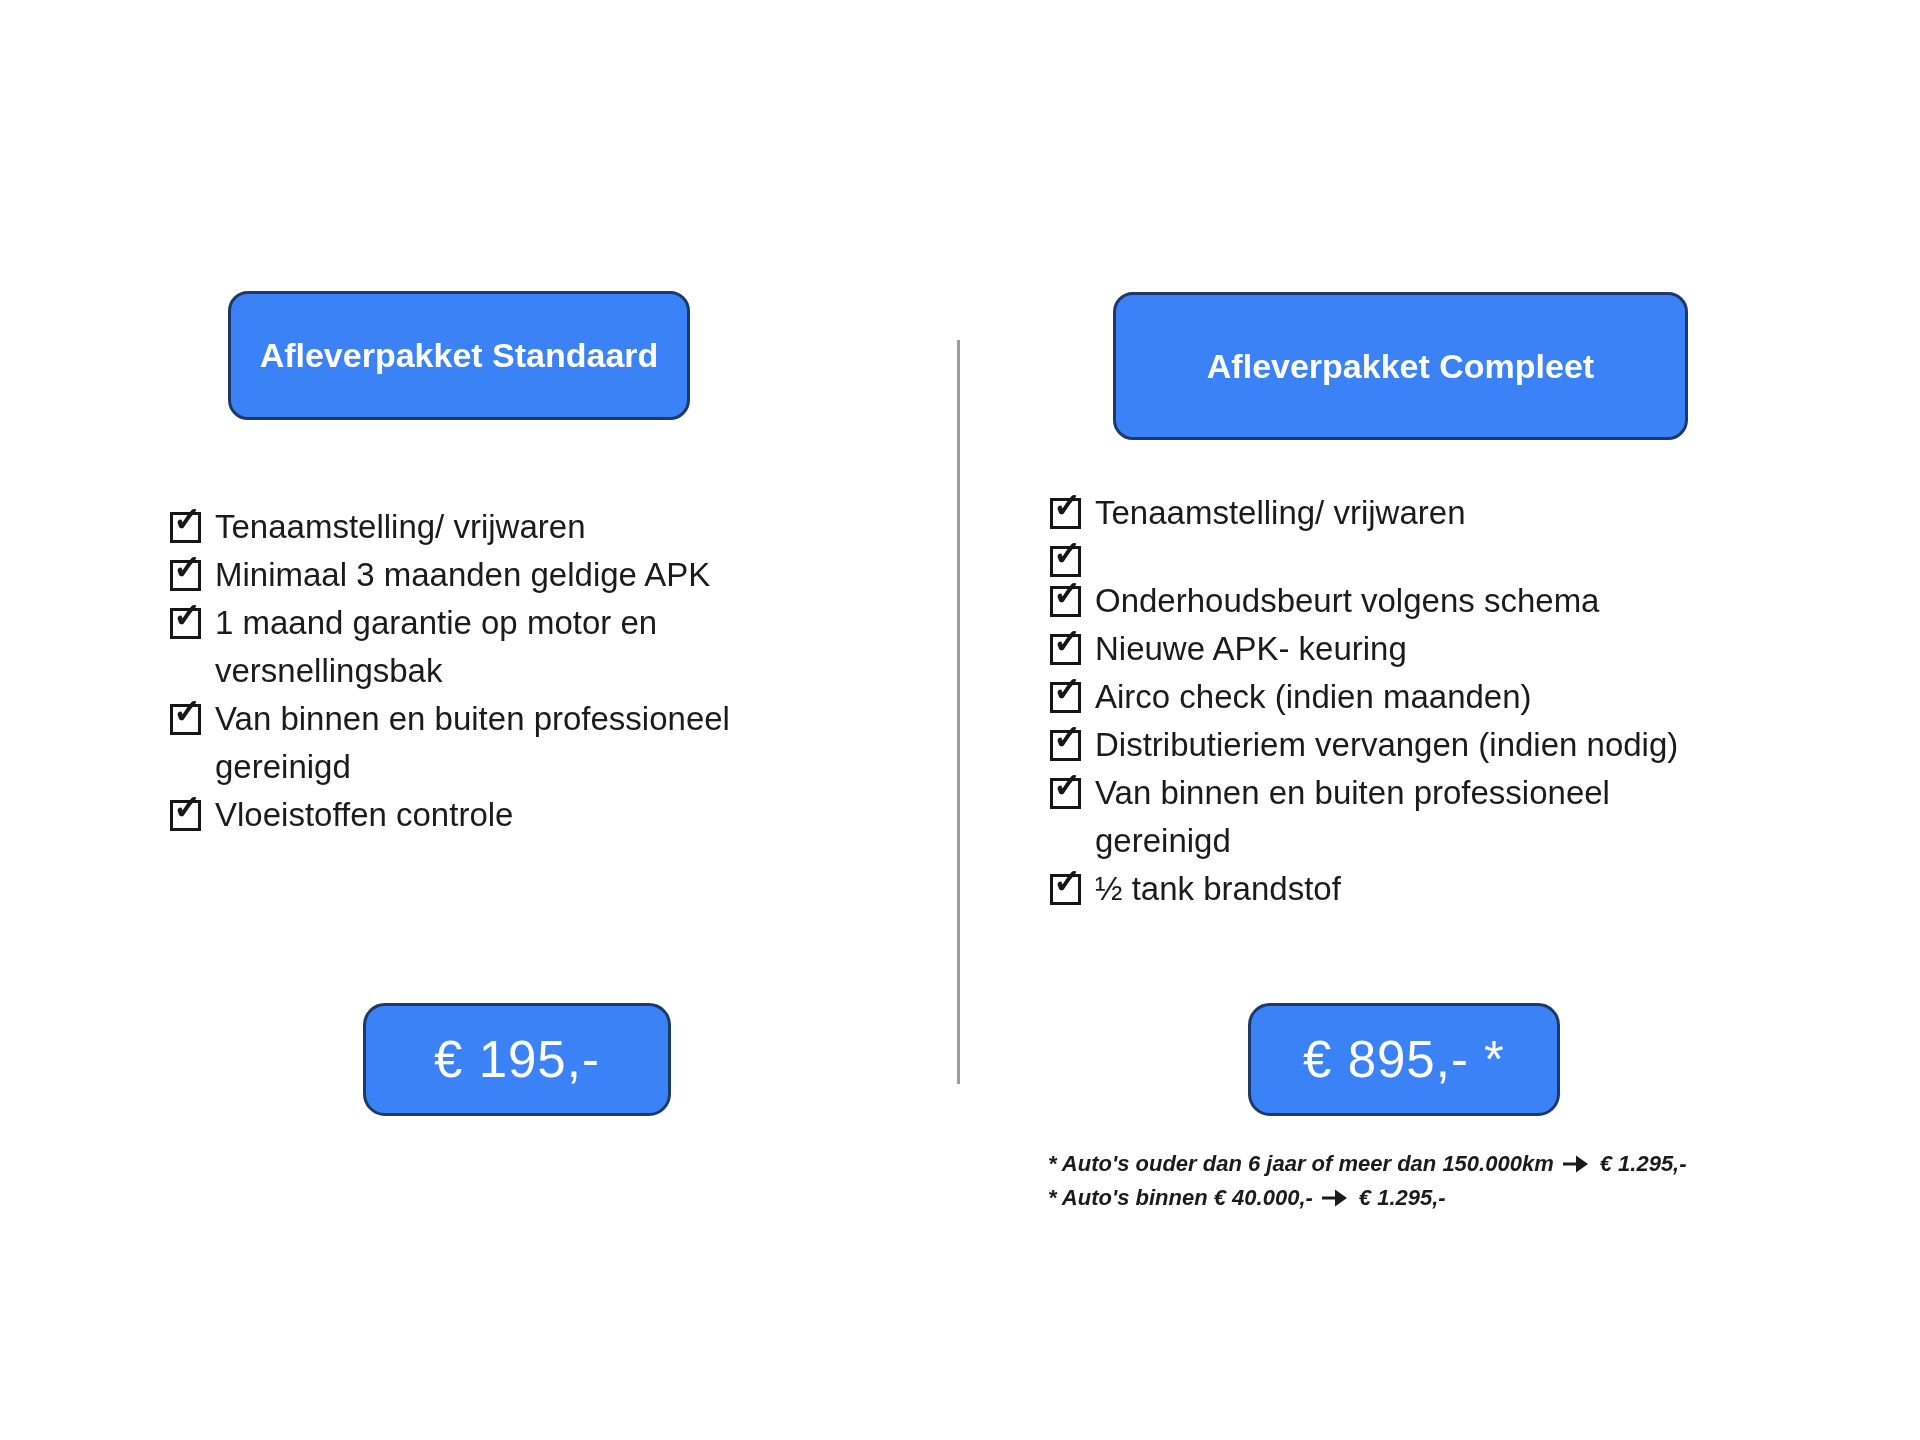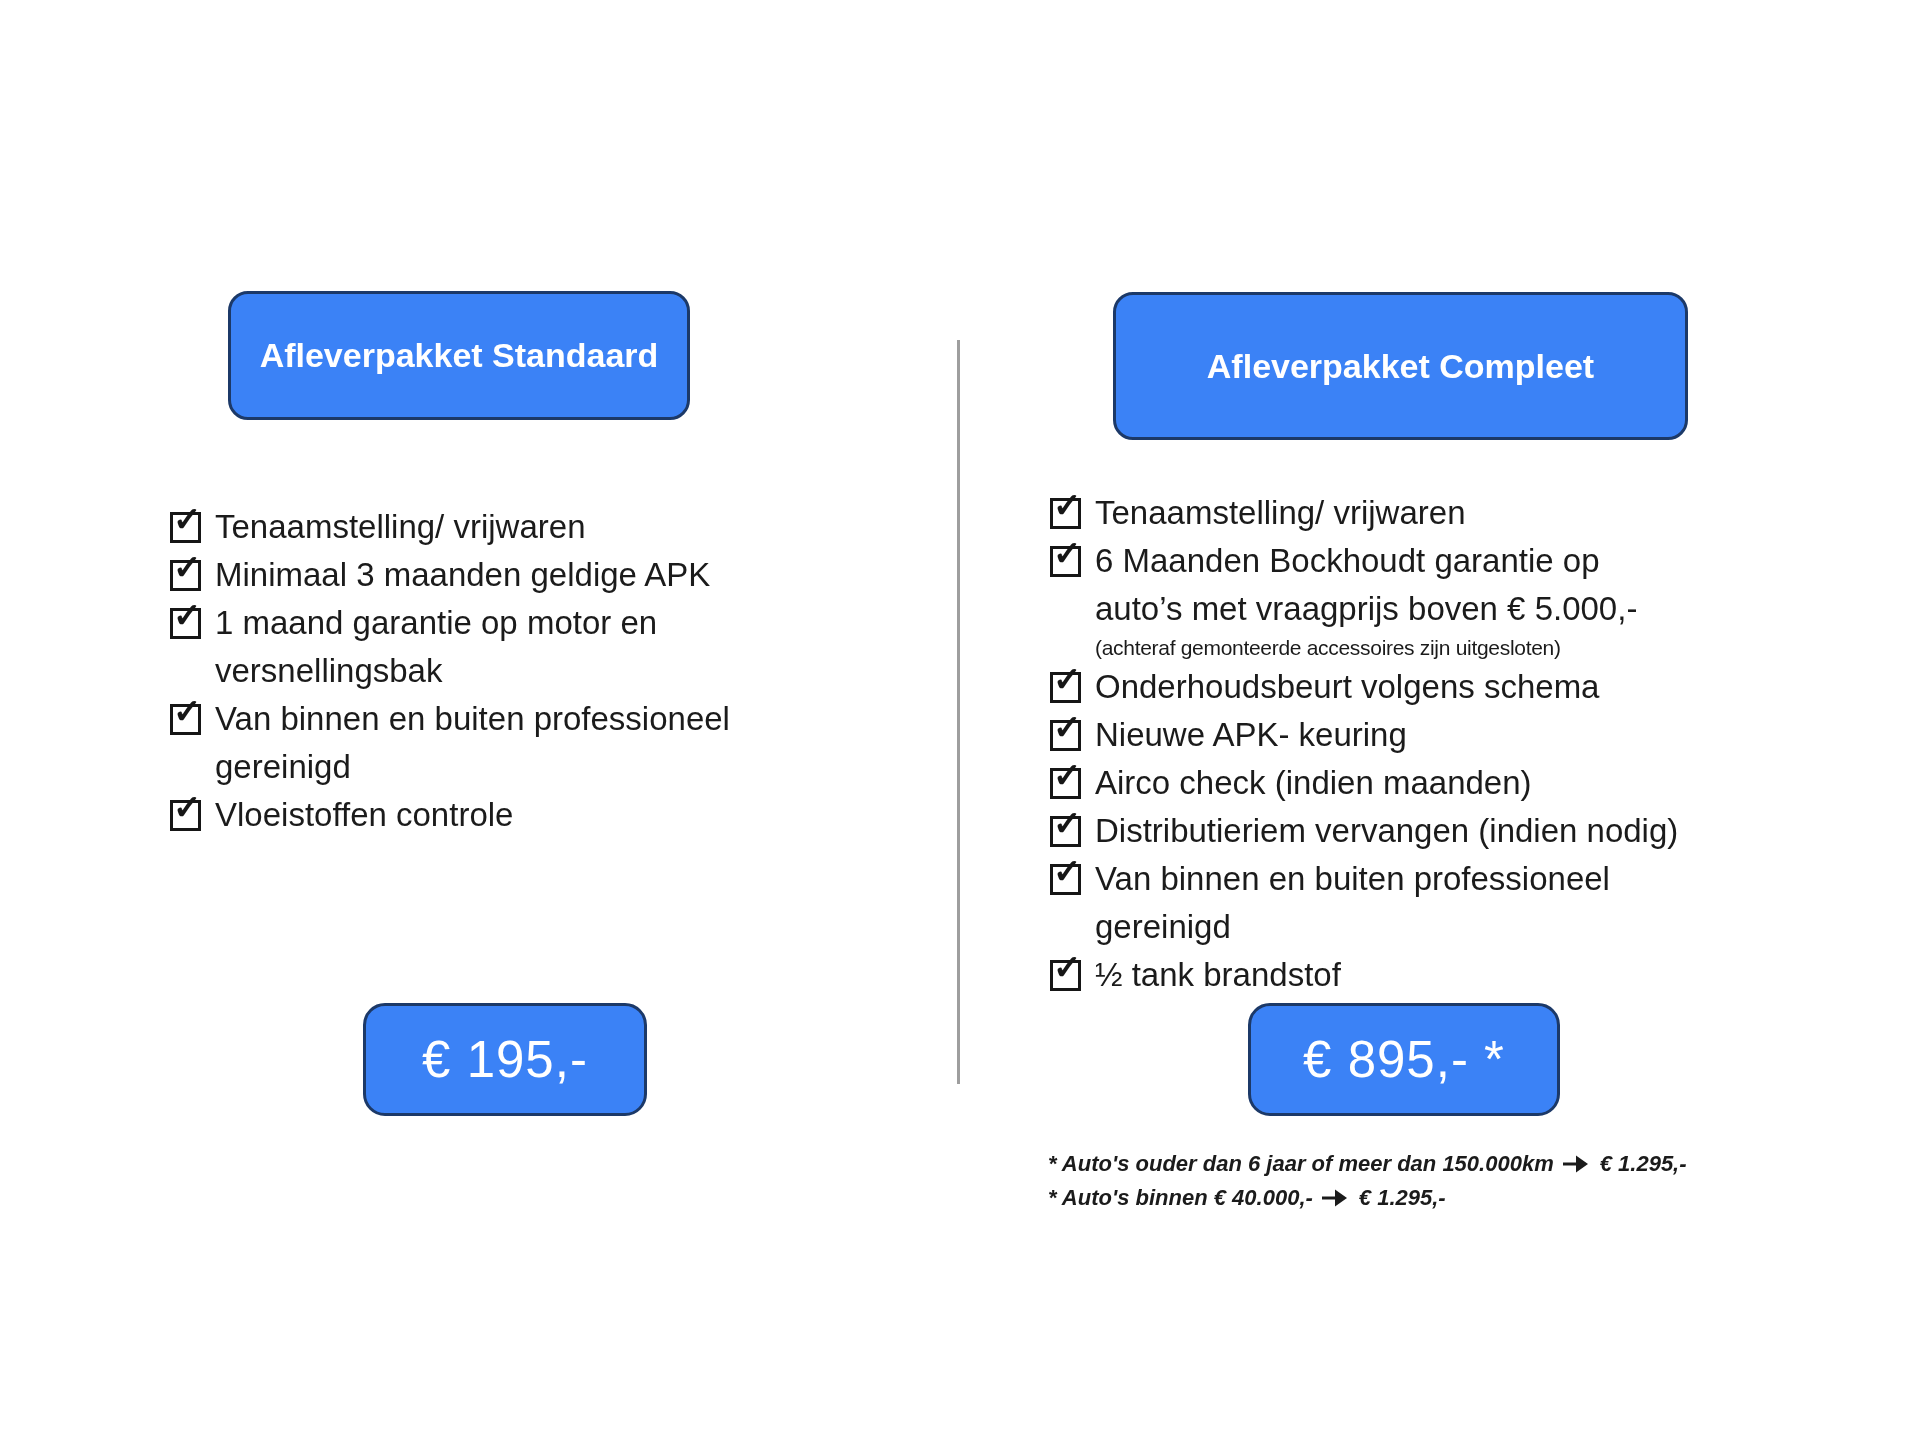--- a/index.html
+++ b/index.html
@@ -26,21 +26,21 @@
     align-items: center;
     justify-content: center;
     color: #ffffff;
     white-space: nowrap;
   }
   .titlebox { border-radius: 20px; font-weight: bold; font-size: 34px; }
   #title-standard { left: 228px; top: 291px; width: 462px; height: 129px; }
   #title-compleet { left: 1113px; top: 292px; width: 575px; height: 148px; }
 
   .pricebox { border-radius: 22px; font-size: 51px; font-weight: 400; letter-spacing: 1px; }
-  #price-standard { left: 363px; top: 1003px; width: 284px; height: 113px; }
+  #price-standard { left: 363px; top: 1003px; width: 308px; height: 113px; }
   #price-compleet { left: 1248px; top: 1003px; width: 312px; height: 113px; }
 
   
   .list {
     position: absolute;
     display: flex;
     flex-direction: column;
     font-size: 33px;
     line-height: 48px;
   }
@@ -166,25 +166,20 @@
         <span class="mark">✓</span>
       </span>
     <div class="itext">
         <div class="line">Tenaamstelling/ vrijwaren</div>
       </div>
   </div>
   <div class="item">
     <span class="cb">
         <span class="mark">✓</span>
       </span>
-    <div class="itext">
-      <div class="line">6 Maanden Bockhoudt garantie op</div>
-      <div class="line">auto’s met vraagprijs boven € 5.000,-</div>
-      <div class="subnote">(achteraf gemonteerde accessoires zijn uitgesloten)</div>
-    </div>
   </div>
   <div class="item">
     <span class="cb">
         <span class="mark">✓</span>
       </span>
     <div class="itext">
         <div class="line">Onderhoudsbeurt volgens schema</div>
       </div>
   </div>
   <div class="item">

